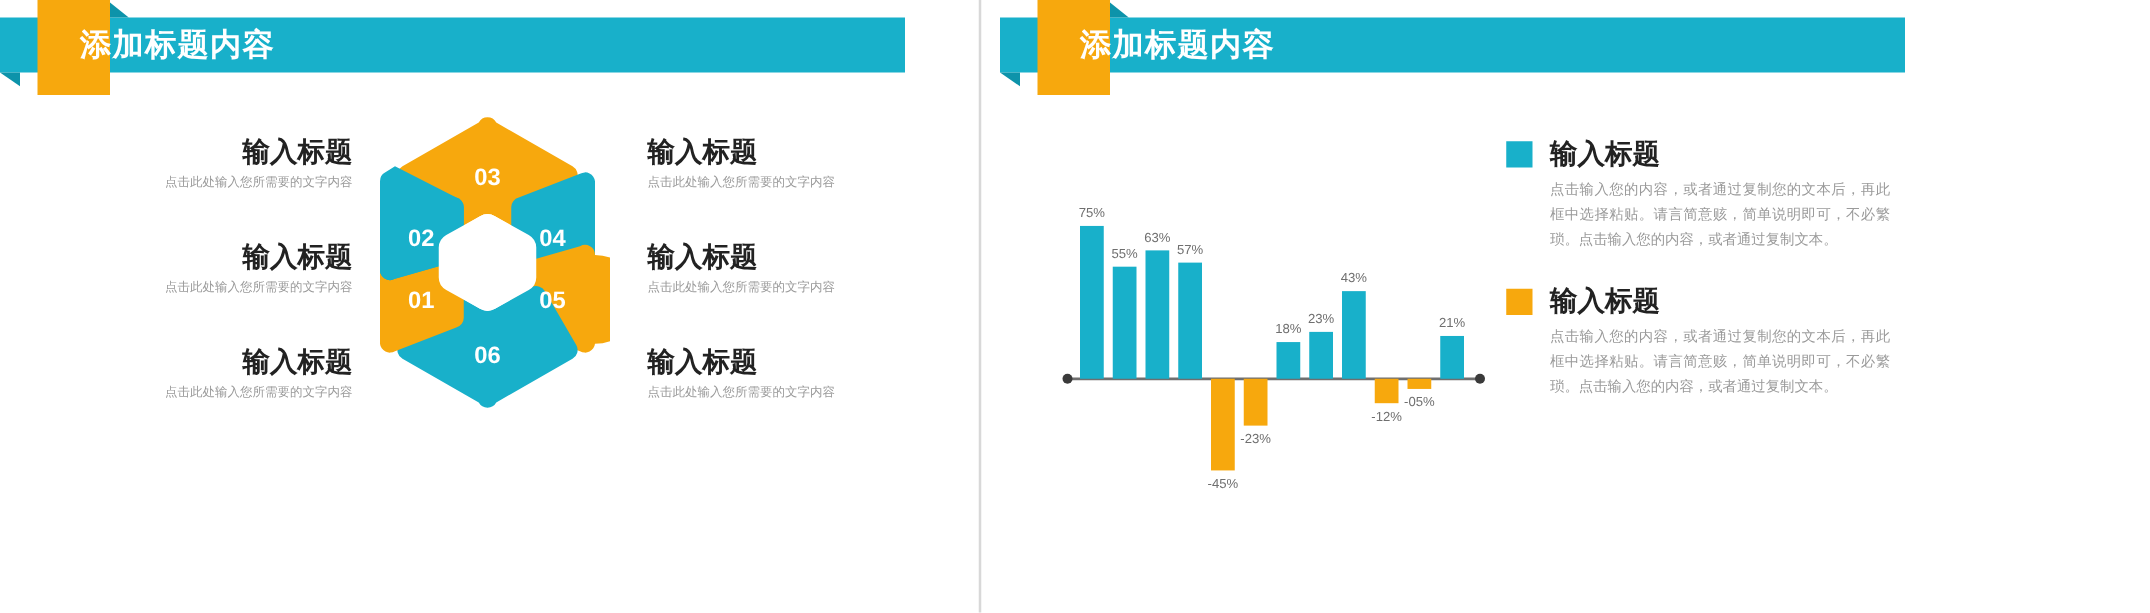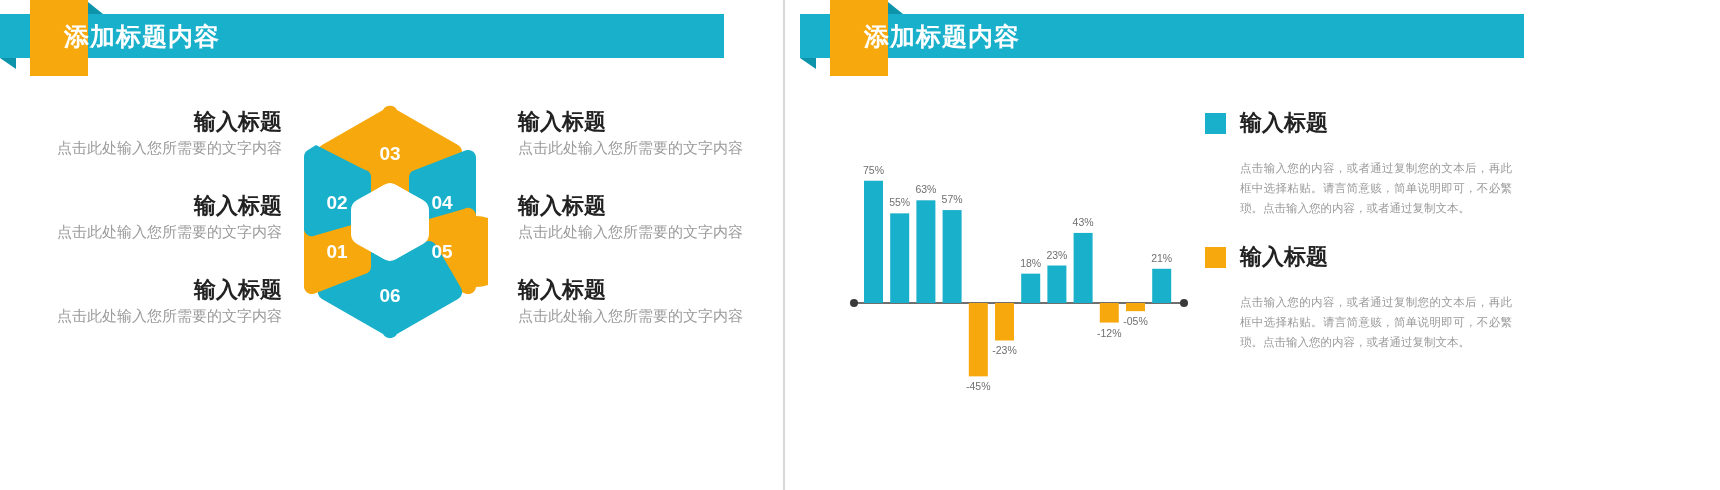--- a/index.html
+++ b/index.html
@@ -49,39 +49,39 @@
     position:absolute;left:64px;top:0;height:44px;
     line-height:44px;
     color:#ffffff;
     font-size:25px;
     font-weight:bold;
     letter-spacing:1px;
     white-space:nowrap;
   }
 
   
-  .hex-wrap{position:absolute;left:292px;top:104px;width:196px;height:236px;}
+  .hex-wrap{position:absolute;left:292px;top:92px;width:196px;height:236px;}
   .hex-wrap svg{display:block;}
   .seg-num{
     font-family:"Liberation Sans","DejaVu Sans",sans-serif;
     font-size:19px;font-weight:bold;fill:#ffffff;
     text-anchor:middle;dominant-baseline:middle;
   }
 
   .label-col{position:absolute;width:230px;}
   .label-col.lcol{left:52px;text-align:right;}
   .label-col.rcol{left:518px;text-align:left;}
   .lbl-group{position:absolute;width:230px;}
   .lbl-title{
     font-size:22px;font-weight:bold;color:#222222;
     line-height:28px;white-space:nowrap;
   }
   .lbl-desc{
-    font-size:15px;color:#9a9a9a;line-height:17px;
-    margin-top:3px;white-space:nowrap;
+    font-size:10px;color:#9a9a9a;line-height:17px;
+    margin-top:3px;white-space:nowrap;font-family:Liberation Mono, monospace;
   }
 
   
   .chart{position:absolute;left:36px;top:88px;width:400px;height:320px;}
   .chart svg{display:block;overflow:visible;}
   .bar-label{
     font-family:"Liberation Sans","DejaVu Sans",sans-serif;
     font-size:10.5px;fill:#6f6f6f;text-anchor:middle;
   }
 
@@ -90,21 +90,21 @@
   .legend-block{position:relative;margin-bottom:26px;}
   .legend-head{display:flex;align-items:center;gap:14px;}
   .swatch{width:21px;height:21px;flex:0 0 21px;}
   .swatch.teal{background:#18b0ca;}
   .swatch.orange{background:#f7a80d;}
   .legend-title{
     font-size:22px;font-weight:bold;color:#222222;
     line-height:26px;white-space:nowrap;
   }
   .legend-desc{
-    margin-left:35px;margin-top:22px;
+    margin-left:35px;margin-top:6px;
     font-size:11.5px;color:#9a9a9a;line-height:20px;
     width:272px;text-align:justify;
   }
 </style>
 </head>
 <body>
 
 <div class="stage">
 
   <div class="slide left">

